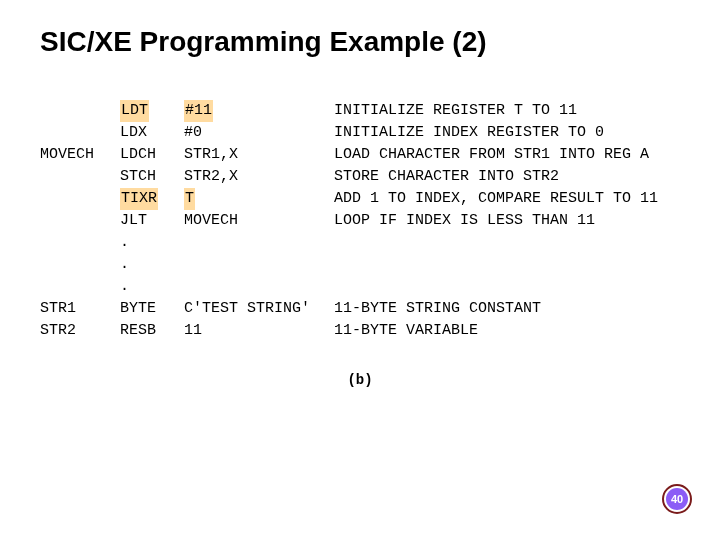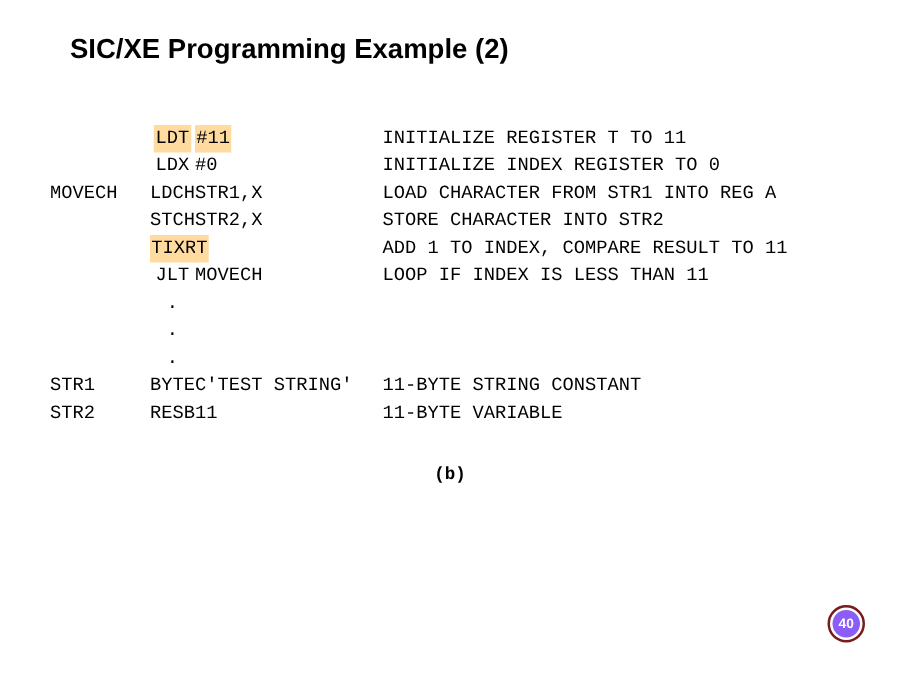--- a/index.html
+++ b/index.html
@@ -8,43 +8,43 @@
     width: 720px;
     height: 540px;
     background: #ffffff;
     font-family: Arial, Helvetica, sans-serif;
     overflow: hidden;
     position: relative;
   }
   .title {
     position: absolute;
     top: 26px;
-    left: 56px;
-    font-size: 22px;
+    left: 40px;
+    font-size: 28px;
     font-weight: bold;
     color: #000;
   }
   .code-area {
     position: absolute;
     top: 100px;
     left: 40px;
     width: 640px;
     font-family: "Courier New", Courier, monospace;
     font-size: 15px;
     line-height: 22px;
     color: #000;
     white-space: pre;
   }
   .row {
     display: flex;
     height: 22px;
     align-items: center;
   }
   .c-lbl  { display:inline-block; width: 80px; }
-  .c-op   { display:inline-block; width: 36px; text-align: center; }
+  .c-op   { display:inline-block; width: 64px; }
   .c-arg  { display:inline-block; width: 150px; }
   .c-cmt  { display:inline-block; flex: 1; }
   .highlight-op  { background: #ffdba0; display:inline-block; padding: 0 1px; }
   .highlight-arg { background: #ffdba0; display:inline-block; padding: 0 1px; }
   .fig-label {
     position: absolute;
     top: 372px;
     left: 0;
     width: 720px;
     text-align: center;

